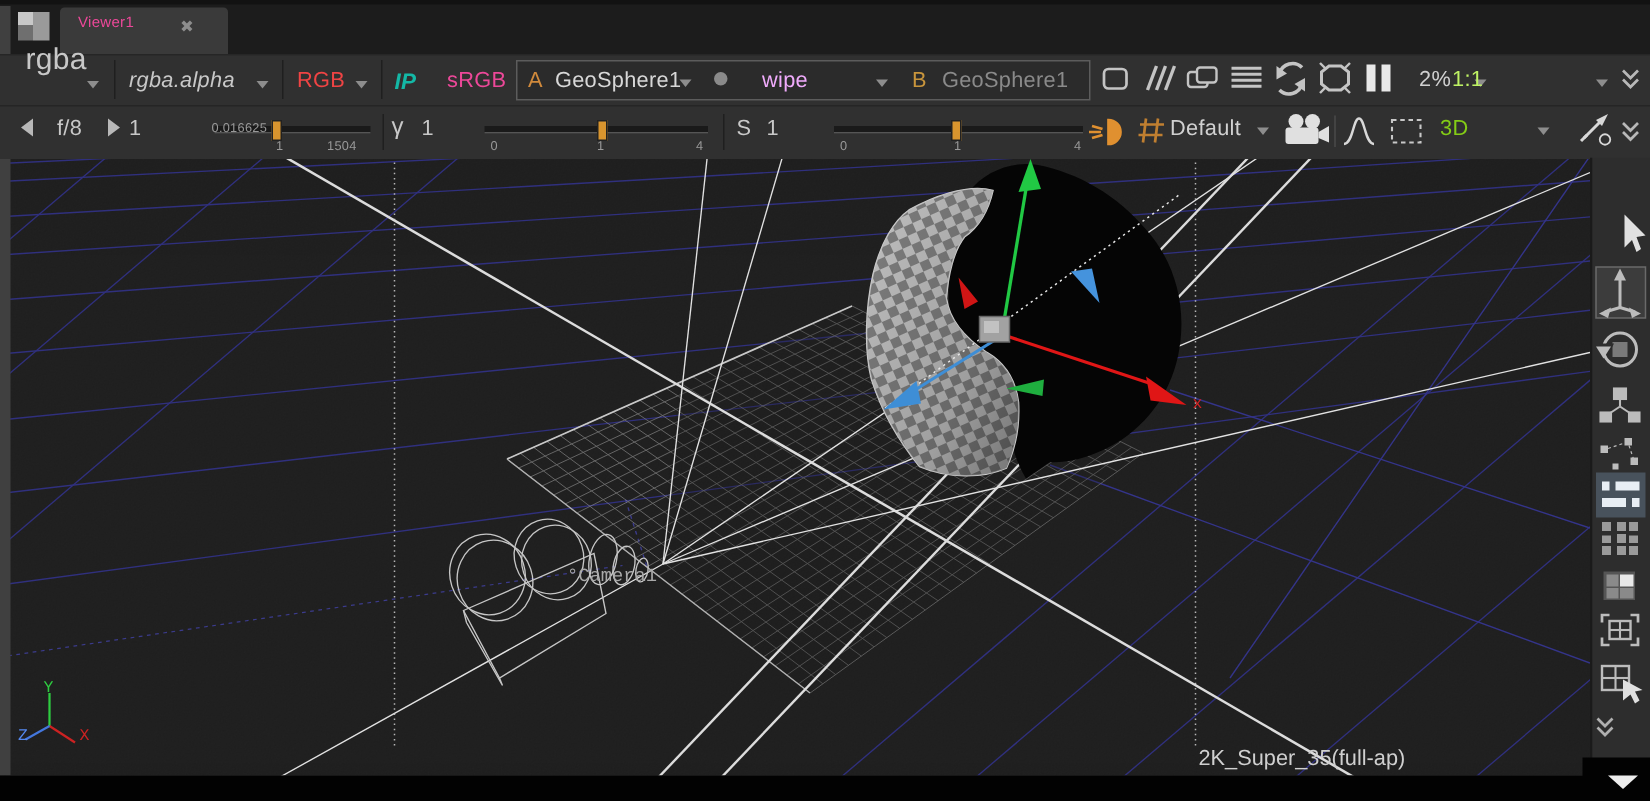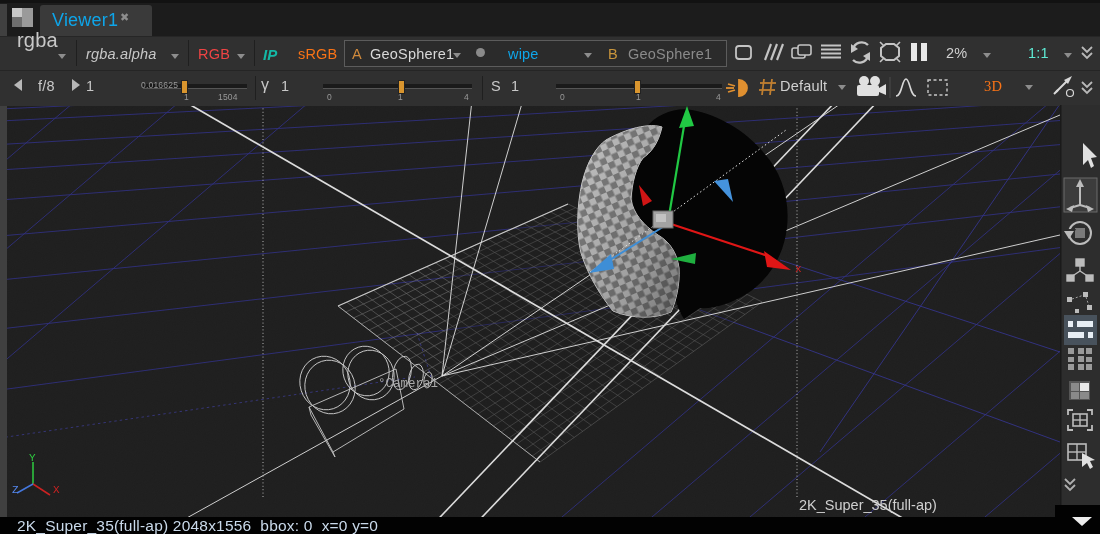--- a/index.html
+++ b/index.html
@@ -152,40 +152,40 @@
       <text x="53" y="388" font-size="11" fill="#cc2222" font-family="Liberation Mono,monospace">X</text>
       <text x="12" y="388" font-size="11" fill="#5588ee" font-family="Liberation Mono,monospace">Z</text>
 </svg>
 <div class="abs" style="left:0;top:0;width:1100px;height:36px;background:#1c1c1c"></div>
     <div class="abs" style="left:0;top:0;width:1100px;height:3px;background:#121212"></div>
     <div class="abs" style="left:0;top:4px;width:7px;height:513px;background:#404040"></div>
     <div class="abs" style="left:12px;top:8px;width:10px;height:9px;background:#c8c8c8"></div>
     <div class="abs" style="left:12px;top:17px;width:10px;height:10px;background:#6f6f6f"></div>
     <div class="abs" style="left:22px;top:8px;width:11px;height:19px;background:#9a9a9a"></div>
     <div class="abs" style="left:40px;top:5px;width:112px;height:31px;background:#3a3a3a;border-radius:3px 3px 0 0"></div>
-    <div class="abs" style="left:52px;top:10px;font-size:18px;color:#0ea5e9;white-space:nowrap;letter-spacing:0.2px;">Viewer1</div>
+    <div class="abs" style="left:52px;top:10px;font-size:10px;color:#ec4899;white-space:nowrap;letter-spacing:0.2px;">Viewer1</div>
     <div class="abs" style="left:120px;top:11px;font-size:11px;color:#8d8d8d;white-space:nowrap;letter-spacing:0.2px;">✖</div>
     <div class="abs" style="left:0;top:36px;width:1100px;height:34px;background:#303030;border-top:1px solid #262626"></div>
     <div class="abs" style="left:17px;top:29px;font-size:20px;color:#c8c8c8;white-space:nowrap;letter-spacing:0.2px;">rgba</div>
     <div class="abs" style="left:58px;top:54px;width:0;height:0;border-left:4px solid transparent;border-right:4px solid transparent;border-top:5px solid #8d8d8d"></div>
     <div class="abs" style="left:76px;top:40px;width:1px;height:26px;background:#1f1f1f"></div>
     <div class="abs" style="left:86px;top:46px;font-size:14.5px;color:#c8c8c8;white-space:nowrap;letter-spacing:0.2px;font-style:italic;">rgba.alpha</div>
     <div class="abs" style="left:171px;top:54px;width:0;height:0;border-left:4px solid transparent;border-right:4px solid transparent;border-top:5px solid #8d8d8d"></div>
     <div class="abs" style="left:188px;top:40px;width:1px;height:26px;background:#1f1f1f"></div>
     <div class="abs" style="left:198px;top:46px;font-size:14.5px;color:#ef4444;white-space:nowrap;letter-spacing:0.2px;">RGB</div>
     <div class="abs" style="left:237px;top:54px;width:0;height:0;border-left:4px solid transparent;border-right:4px solid transparent;border-top:5px solid #8d8d8d"></div>
     <div class="abs" style="left:254px;top:40px;width:1px;height:26px;background:#1f1f1f"></div>
     <div class="abs" style="left:263px;top:46px;font-size:15px;color:#14b8a6;white-space:nowrap;letter-spacing:0.2px;font-weight:bold;font-style:italic">IP</div>
-    <div class="abs" style="left:298px;top:46px;font-size:14.5px;color:#f97316;white-space:nowrap;letter-spacing:0.2px;">sRGB</div>
+    <div class="abs" style="left:298px;top:46px;font-size:14.5px;color:#ec4899;white-space:nowrap;letter-spacing:0.2px;">sRGB</div>
     <div class="abs" style="left:344px;top:40px;width:381px;height:25px;background:#2b2b2b;border:1px solid #5c5c5c"></div>
     <div class="abs" style="left:352px;top:46px;font-size:14.5px;color:#d08a3c;white-space:nowrap;letter-spacing:0.2px;">A</div>
     <div class="abs" style="left:370px;top:46px;font-size:14.5px;color:#d8d8d8;white-space:nowrap;letter-spacing:0.2px;">GeoSphere1</div>
     <div class="abs" style="left:453px;top:53px;width:0;height:0;border-left:4px solid transparent;border-right:4px solid transparent;border-top:5px solid #8d8d8d"></div>
     <div class="abs" style="left:476px;top:48px;width:9px;height:9px;border-radius:50%;background:#8a8a8a"></div>
-    <div class="abs" style="left:508px;top:46px;font-size:14.5px;color:#0ea5e9;white-space:nowrap;letter-spacing:0.2px;">wipe</div>
+    <div class="abs" style="left:508px;top:46px;font-size:14.5px;color:#f0abfc;white-space:nowrap;letter-spacing:0.2px;">wipe</div>
     <div class="abs" style="left:584px;top:53px;width:0;height:0;border-left:4px solid transparent;border-right:4px solid transparent;border-top:5px solid #8d8d8d"></div>
     <div class="abs" style="left:608px;top:46px;font-size:14.5px;color:#c8953c;white-space:nowrap;letter-spacing:0.2px;">B</div>
     <div class="abs" style="left:628px;top:46px;font-size:14.5px;color:#8a8a8a;white-space:nowrap;letter-spacing:0.2px;">GeoSphere1</div>
     <svg class="abs" style="left:0;top:0" width="1100" height="70">
       <rect x="736" y="46" width="15" height="13" rx="3" fill="none" stroke="#c4c4c4" stroke-width="1.8"></rect>
       <g stroke="#c4c4c4" stroke-width="2.2">
         <line x1="765" y1="60" x2="771" y2="44"></line>
         <line x1="771" y1="60" x2="777" y2="44"></line>
         <line x1="777" y1="60" x2="783" y2="44"></line>
       </g>
@@ -208,21 +208,21 @@
         <line x1="884" y1="46" x2="880" y2="42"></line>
         <line x1="896" y1="46" x2="900" y2="42"></line>
         <line x1="884" y1="58" x2="880" y2="62"></line>
         <line x1="896" y1="58" x2="900" y2="62"></line>
       </g>
       <rect x="911" y="43" width="6" height="18" fill="#e8e8e8"></rect>
       <rect x="921" y="43" width="6" height="18" fill="#e8e8e8"></rect>
     </svg>
     <div class="abs" style="left:946px;top:45px;font-size:14.5px;color:#d0d0d0;white-space:nowrap;letter-spacing:0.2px;">2%</div>
     <div class="abs" style="left:983px;top:53px;width:0;height:0;border-left:4px solid transparent;border-right:4px solid transparent;border-top:5px solid #8d8d8d"></div>
-    <div class="abs" style="left:1028px;top:45px;font-size:14.5px;color:#5eead4;white-space:nowrap;letter-spacing:0.2px;">1:1</div>
+    <div class="abs" style="left:968px;top:45px;font-size:14.5px;color:#bef264;white-space:nowrap;letter-spacing:0.2px;">1:1</div>
     <div class="abs" style="left:1064px;top:53px;width:0;height:0;border-left:4px solid transparent;border-right:4px solid transparent;border-top:5px solid #8d8d8d"></div>
     <svg class="abs" style="left:1080px;top:46px" width="16" height="14">
       <g fill="none" stroke="#b8b8b8" stroke-width="1.8">
         <polyline points="2,1 7,6 12,1"></polyline>
         <polyline points="2,7 7,12 12,7"></polyline>
       </g>
     </svg>
     <div class="abs" style="left:0;top:70px;width:1100px;height:35px;background:#303030;border-top:1px solid #252525"></div>
     <div class="abs" style="left:14px;top:79px;width:0;height:0;border-top:6px solid transparent;border-bottom:6px solid transparent;border-right:8px solid #b8b8b8"></div>
     <div class="abs" style="left:38px;top:78px;font-size:14.5px;color:#c8c8c8;white-space:nowrap;letter-spacing:0.2px;">f/8</div>
@@ -273,21 +273,21 @@
       <rect x="928" y="80" width="19" height="15" fill="none" stroke="#c8c8c8" stroke-width="1.4" stroke-dasharray="3,2.5"></rect>
       <g stroke="#d8d8d8" stroke-width="2">
         <line x1="1056" y1="92" x2="1068" y2="80"></line>
         <line x1="1054" y1="94" x2="1058" y2="90"></line>
       </g>
       <polygon points="1064,80 1072,76 1068,84" fill="#d8d8d8"></polygon>
       <circle cx="1070" cy="93" r="3.5" fill="none" stroke="#d8d8d8" stroke-width="1.2"></circle>
     </svg>
     <div class="abs" style="left:780px;top:78px;font-size:14.5px;color:#d0d0d0;white-space:nowrap;letter-spacing:0.2px;">Default</div>
     <div class="abs" style="left:838px;top:85px;width:0;height:0;border-left:4px solid transparent;border-right:4px solid transparent;border-top:5px solid #8d8d8d"></div>
-    <div class="abs" style="left:984px;top:78px;font-size:14.5px;color:#f97316;white-space:nowrap;letter-spacing:0.2px;font-family:Liberation Serif, serif;">3D</div>
+    <div class="abs" style="left:960px;top:78px;font-size:14.5px;color:#84cc16;white-space:nowrap;letter-spacing:0.2px;">3D</div>
     <div class="abs" style="left:1025px;top:85px;width:0;height:0;border-left:4px solid transparent;border-right:4px solid transparent;border-top:5px solid #8d8d8d"></div>
     <svg class="abs" style="left:1080px;top:81px" width="16" height="14">
       <g fill="none" stroke="#b8b8b8" stroke-width="1.8">
         <polyline points="2,1 7,6 12,1"></polyline>
         <polyline points="2,7 7,12 12,7"></polyline>
       </g>
     </svg>
 <svg class="abs" style="left:1060px;top:105px" width="40" height="412">
       <rect width="40" height="412" fill="#2d2d2d"></rect>
       <rect width="1.5" height="412" fill="#1a1a1a"></rect>
@@ -361,14 +361,13 @@
       <line x1="17" y1="339" x2="17" y2="355" stroke="#bcbcbc" stroke-width="1.4"></line>
       <line x1="8" y1="347" x2="26" y2="347" stroke="#bcbcbc" stroke-width="1.4"></line>
       <polygon points="22,348 22,362 27,358 30,364 33,362 30,356 35,355" fill="#e0e0e0"></polygon>
       <g fill="none" stroke="#b0b0b0" stroke-width="1.8">
         <polyline points="5,374 10,379 15,374"></polyline>
         <polyline points="5,380 10,385 15,380"></polyline>
       </g>
     </svg>
 <div class="abs" style="left:0;top:517px;width:1100px;height:17px;background:#020202"></div>
     <div class="abs" style="left:1055px;top:505px;width:45px;height:29px;background:#020202"></div>
-    <div class="abs" style="left:17px;top:517px;font-size:15.5px;color:#c9d9ea;white-space:nowrap;letter-spacing:0.2px;letter-spacing:0.2px">2K_Super_35(full-ap) 2048x1556&nbsp;&nbsp;bbox: 0&nbsp;&nbsp;x=0 y=0</div>
     <div class="abs" style="left:1072px;top:517px;width:0;height:0;border-left:10px solid transparent;border-right:10px solid transparent;border-top:9px solid #ededed"></div>
 </div>
 </body></html>

